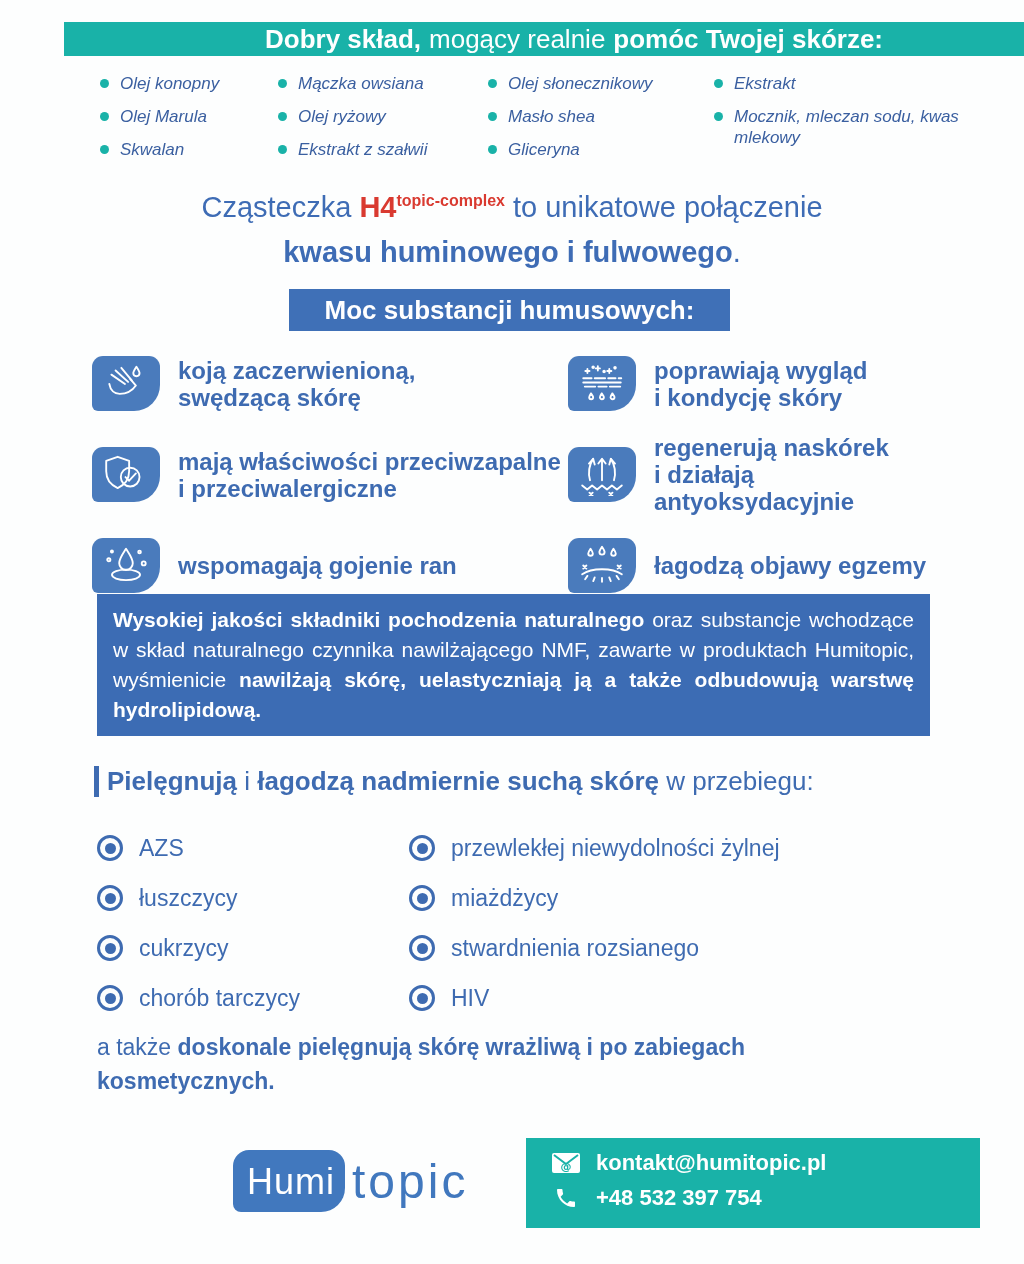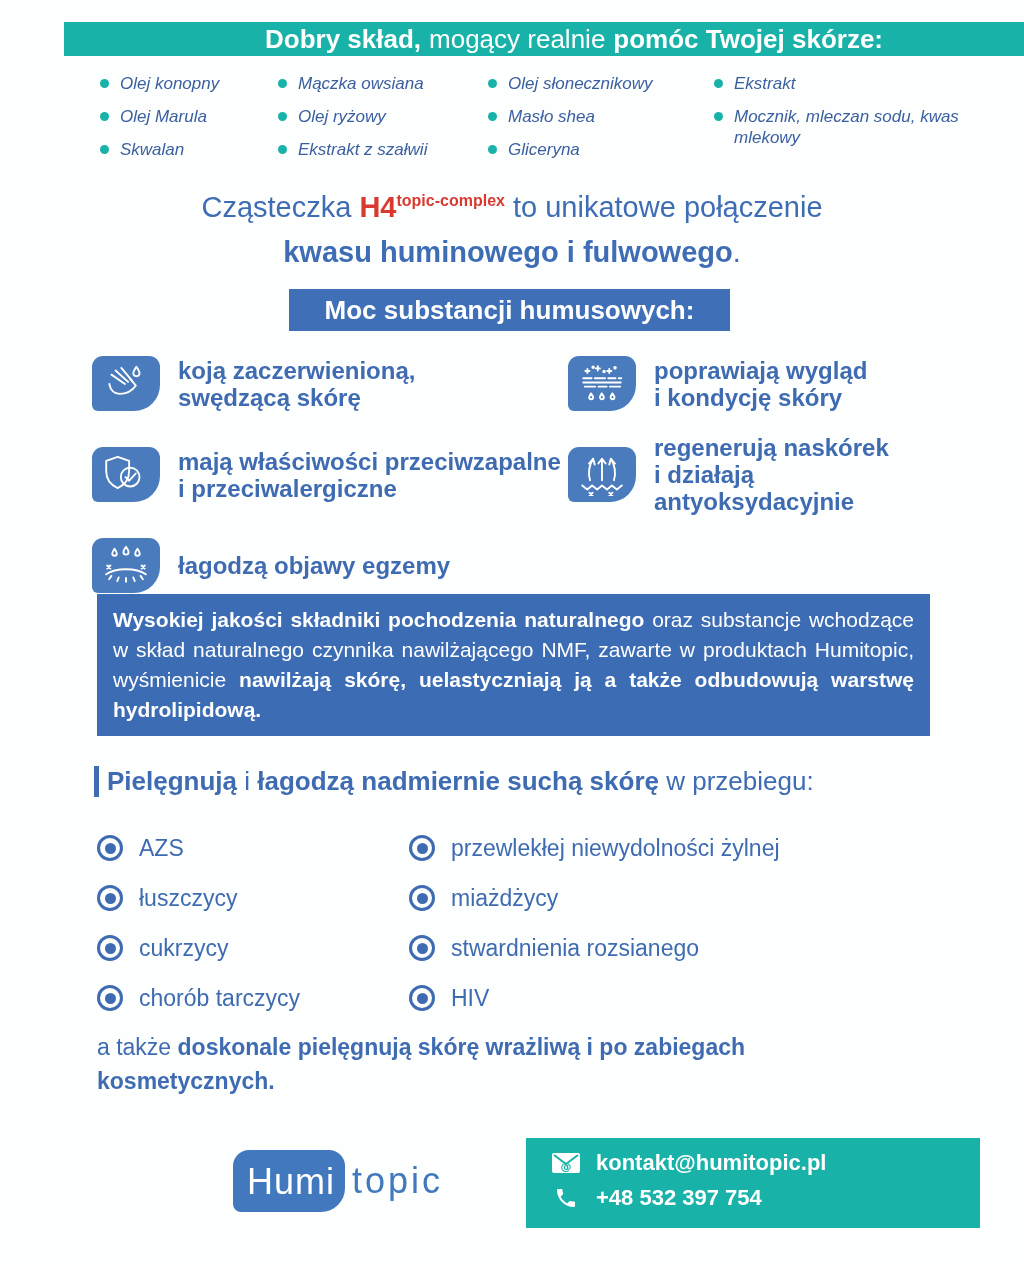--- a/index.html
+++ b/index.html
@@ -68,21 +68,21 @@
   .ctext{font-size:23px;color:#3e6bb1;}
 
   
   .closing{position:absolute;left:97px;top:1030px;width:760px;
     font-size:23px;line-height:34px;color:#3e6bb1;}
 
   
   .footer-logo{position:absolute;left:233px;top:1150px;display:flex;align-items:center;}
   .logo-box{background:#4178be;color:#fff;height:62px;line-height:64px;
     padding:0 10px 0 14px;border-radius:16px 16px 24px 8px;font-size:36px;letter-spacing:1px;}
-  .logo-rest{color:#4178be;font-size:36px;margin-left:7px;letter-spacing:3px;}
+  .logo-rest{color:#4178be;font-size:48px;margin-left:7px;letter-spacing:3px;}
 
   .contact-box{position:absolute;left:526px;top:1138px;width:454px;height:90px;
     background:#19b2a8;color:#fff;box-sizing:border-box;padding:12px 0 0 24px;
     display:flex;flex-direction:column;gap:9px;}
   .crow{display:flex;align-items:center;gap:14px;font-weight:700;font-size:22px;}
   .cicon{width:32px;display:flex;justify-content:center;flex:none;}
 </style>
 </head>
 <body>
 
@@ -216,20 +216,33 @@
           <path d="M31 10 l1.5 -5.5 l4 4.5"></path>
         <path d="M5 30 l4.8 4 l4.7 -4 l4.8 4 l4.7 -4 l4.8 4 l4.7 -4 l4.8 4 l4.7 -4"></path>
         <path d="M12 37 l3 3 M15 37 l-3 3"></path>
           <path d="M31 37 l3 3 M34 37 l-3 3"></path>
       </svg>
     </div>
     <div class="ftext pre">regenerują naskórek
 i działają antyoksydacyjnie</div>
   </div>
 
+  <div class="feature">
+    <div class="tile">
+      <svg viewBox="0 0 48 40">
+        <path d="M24 3.5 C20.5 9 17.5 12.8 17.5 17.3 a6.5 6.5 0 0 0 13 0 C30.5 12.8 27.5 9 24 3.5 Z"></path>
+        <ellipse cx="24" cy="28.5" rx="13.5" ry="5"></ellipse>
+        <circle cx="7.5" cy="14" r="1.5"></circle>
+          <circle cx="41" cy="17.5" r="1.9"></circle>
+        <circle cx="37" cy="6.5" r="1.3"></circle>
+          <circle cx="10.5" cy="6" r="1"></circle>
+      </svg>
+    </div>
+    <div class="ftext pre">wspomagają gojenie ran</div>
+  </div>
 
   <div class="feature">
     <div class="tile">
       <svg viewBox="0 0 48 40">
         <path d="M13 3.5 c-1.5 2.2 -2.2 3.3 -2.2 4.5 a2.2 2.2 0 0 0 4.4 0 c0 -1.2 -.7 -2.3 -2.2 -4.5 z"></path>
         <path d="M24 1.5 c-1.7 2.5 -2.5 3.7 -2.5 5.1 a2.5 2.5 0 0 0 5 0 c0 -1.4 -.8 -2.6 -2.5 -5.1 z"></path>
         <path d="M35 3.5 c-1.5 2.2 -2.2 3.3 -2.2 4.5 a2.2 2.2 0 0 0 4.4 0 c0 -1.2 -.7 -2.3 -2.2 -4.5 z"></path>
         <path d="M5 28 C14 21.5 34 21.5 43 28"></path>
         <path d="M10 29.5 l-2.2 3.2"></path>
           <path d="M17 31 l-1.4 3.5"></path>

